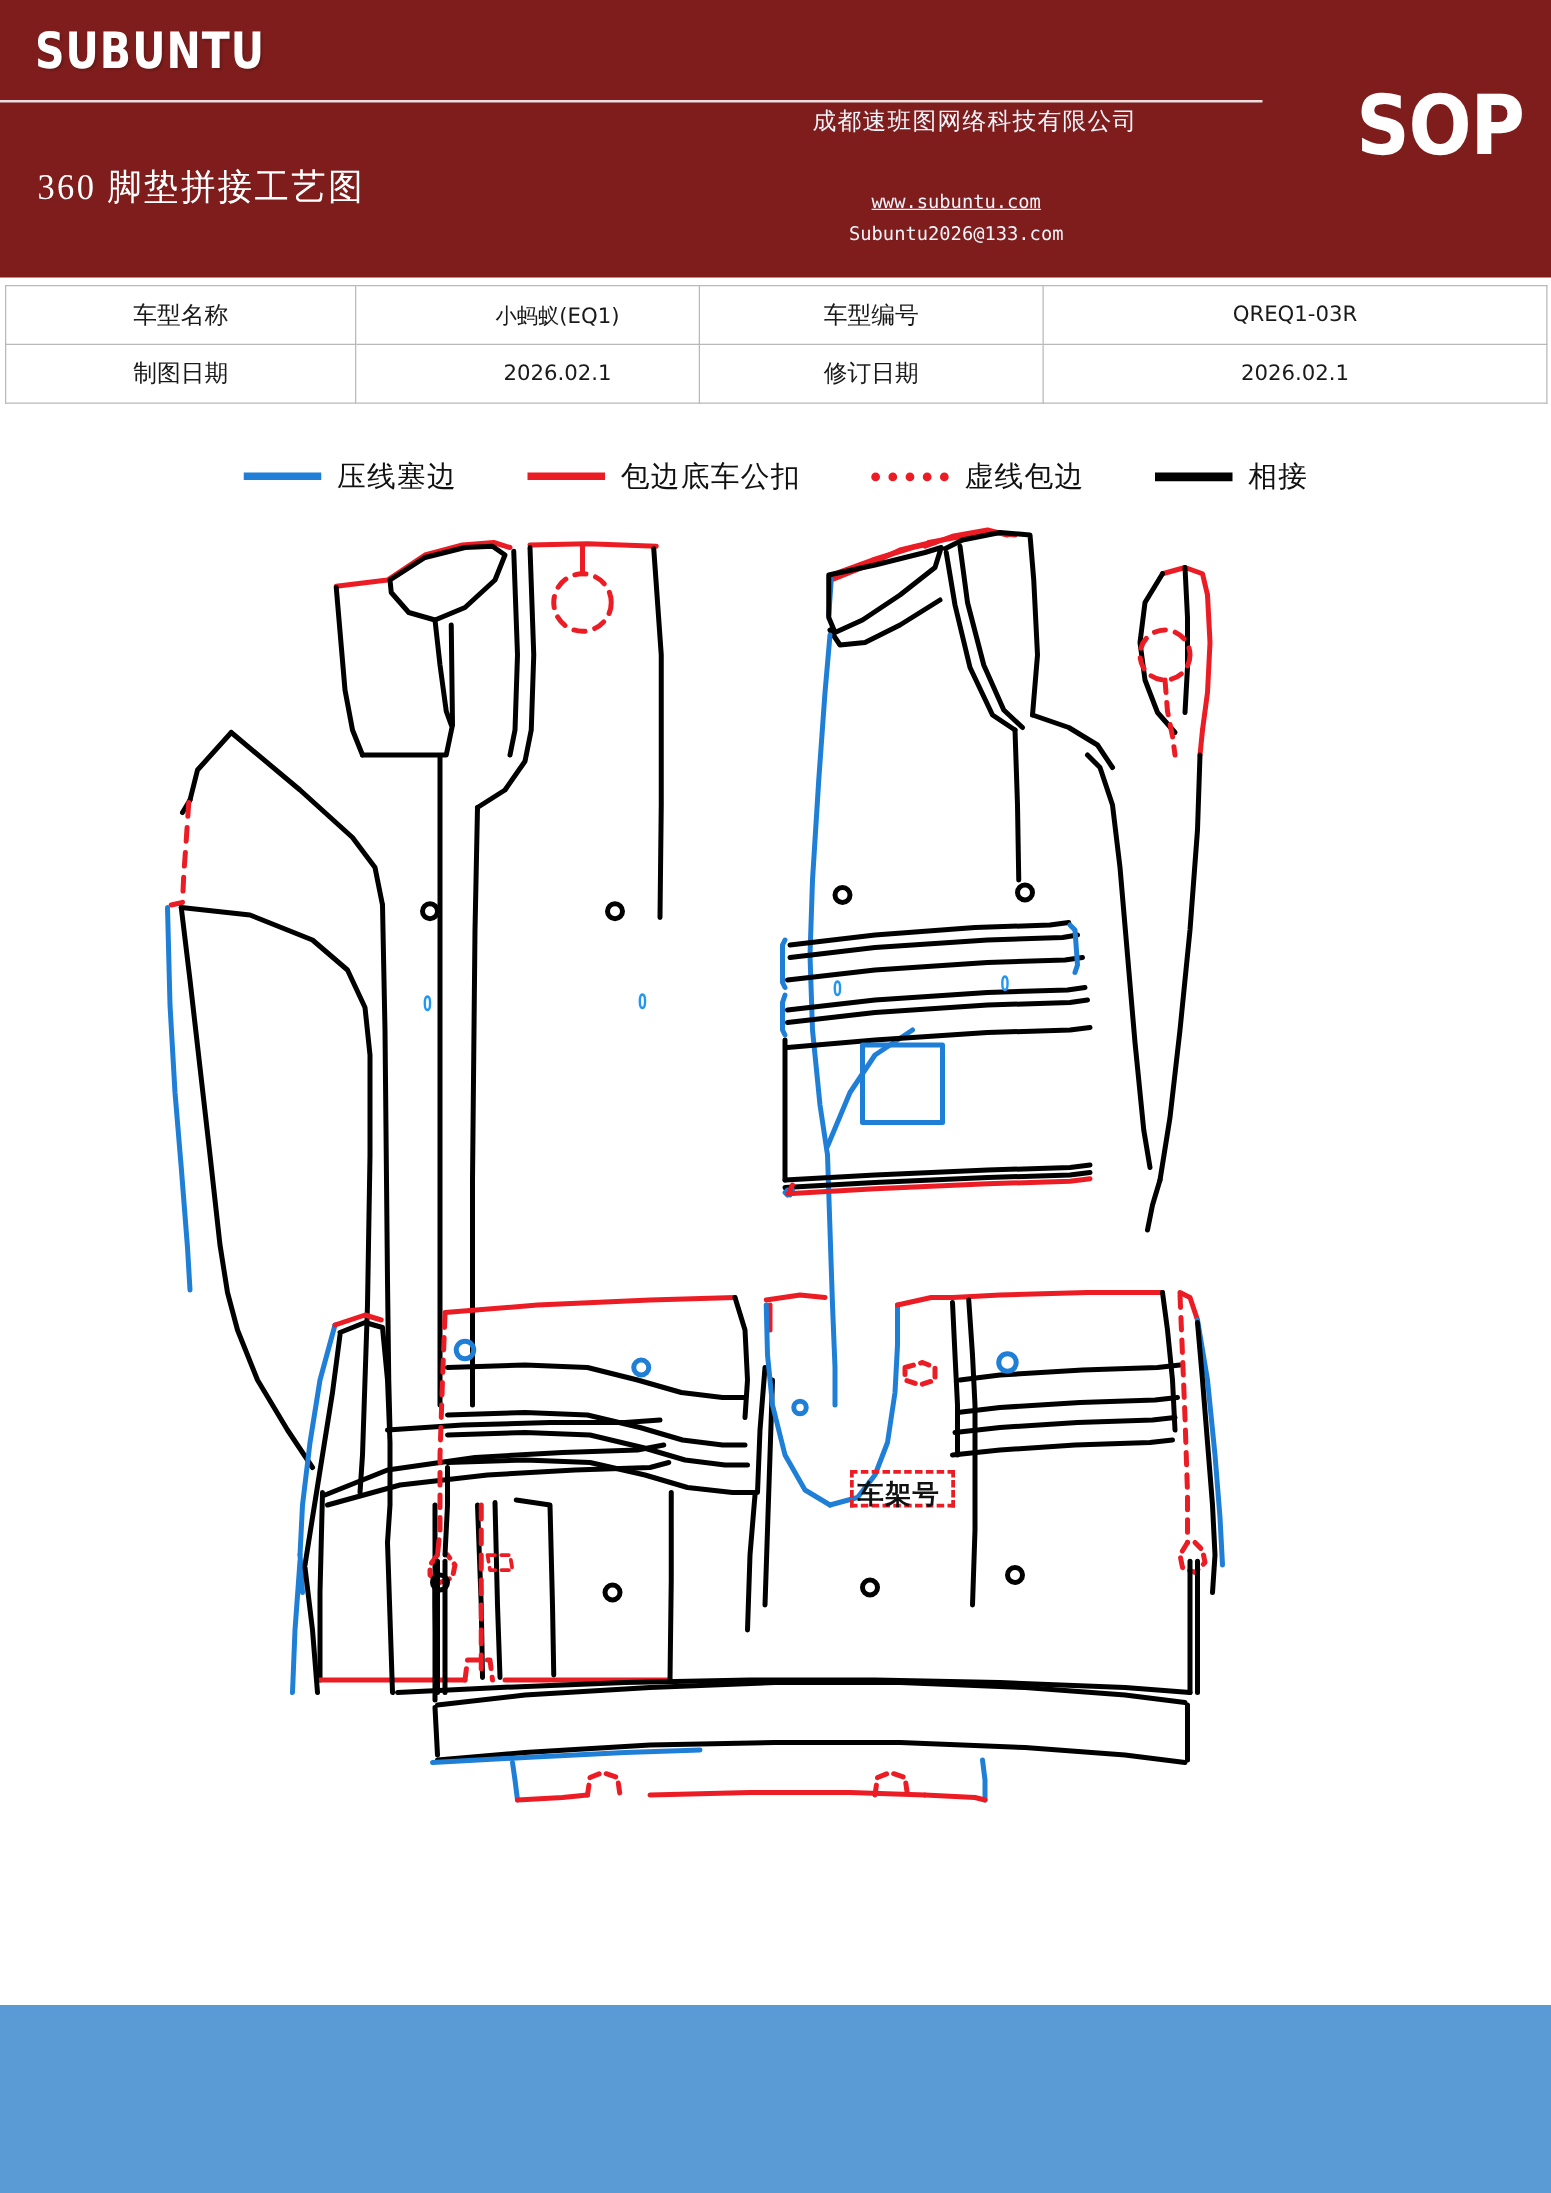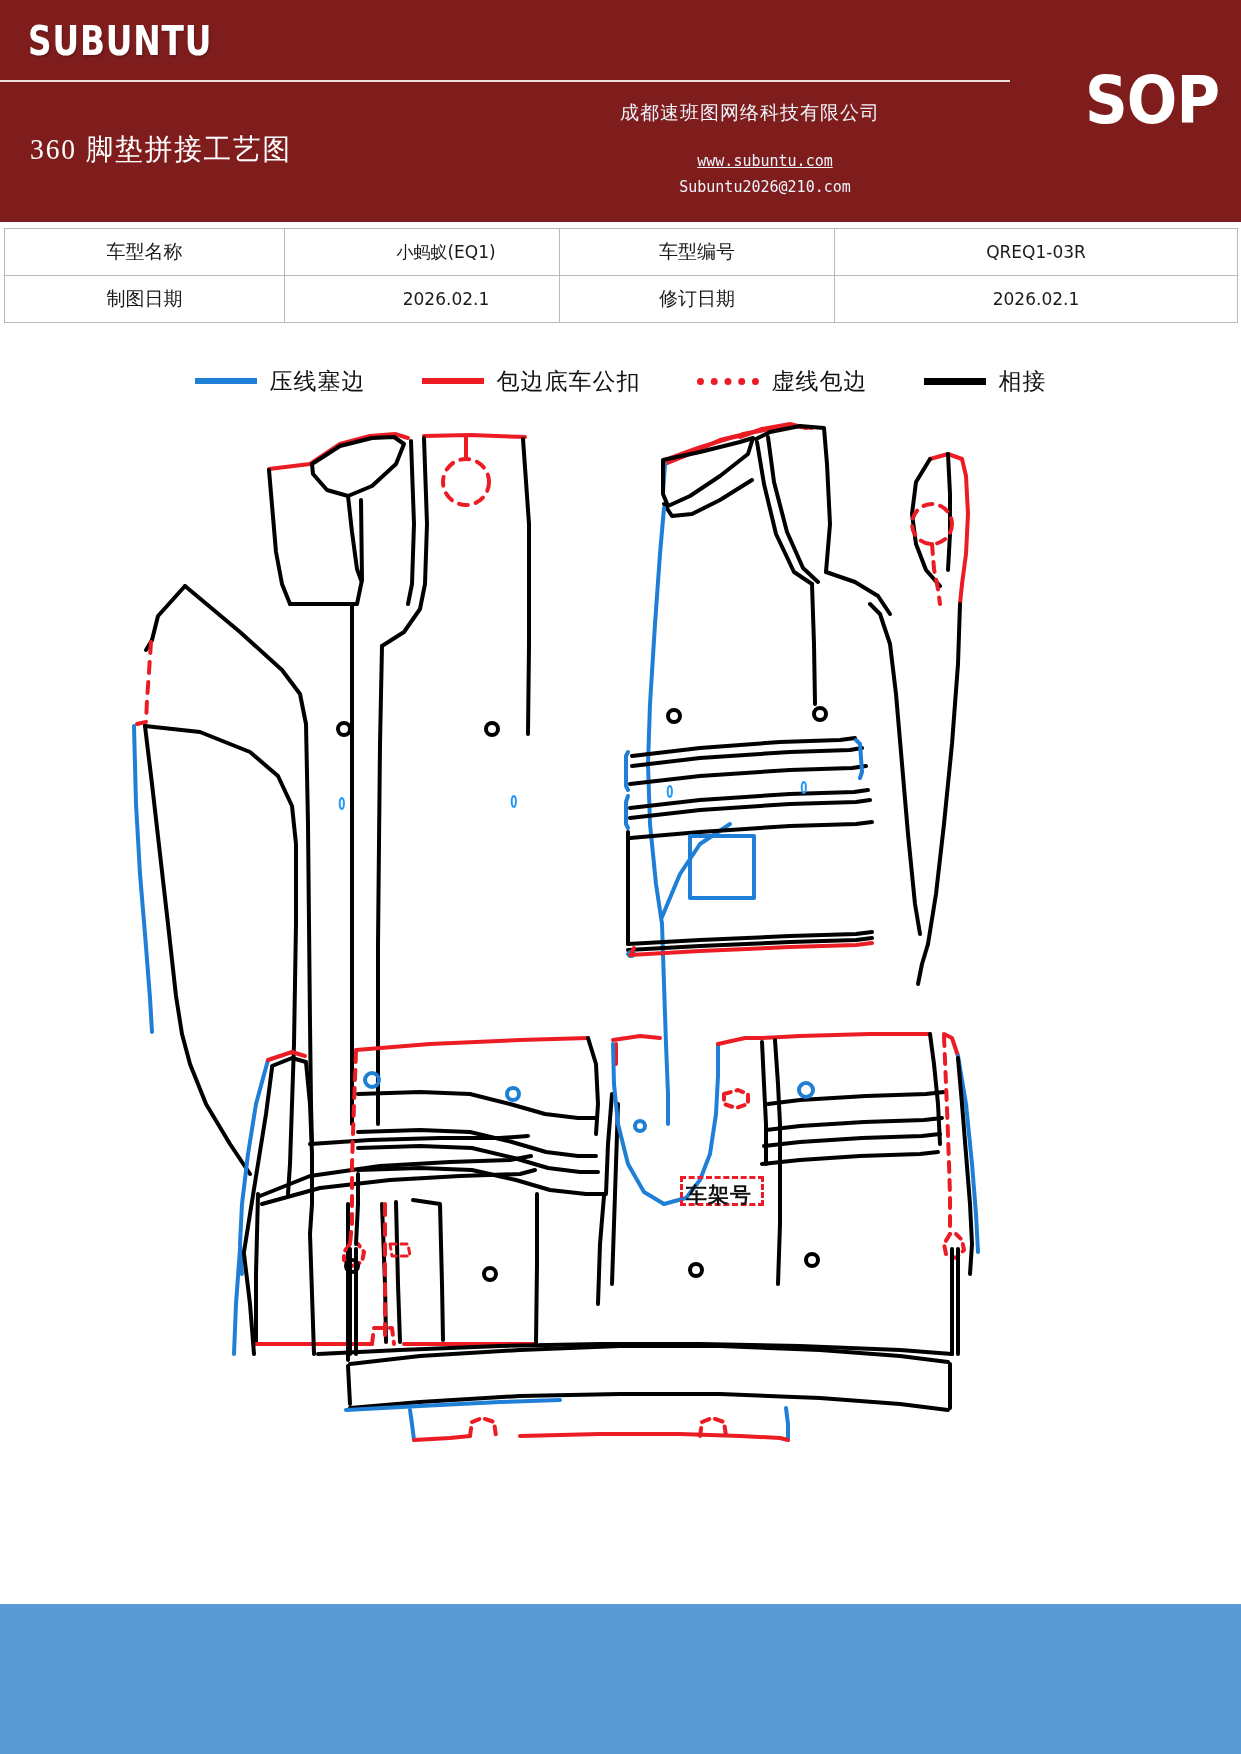--- a/index.html
+++ b/index.html
@@ -38,22 +38,22 @@
     letter-spacing:2px;
     transform:scaleX(0.95); transform-origin:left center;
   }
   .sop {
     position:absolute; right:22px; top:62px;
     color:#ffffff; font-family:"DejaVu Sans", sans-serif;
     font-weight:bold; font-size:66px; letter-spacing:-1px;
     transform:scaleX(0.9); transform-origin:right center;
   }
   .company-name {
-    position:absolute; left:620px; top:100px; width:290px;
-    text-align:left;
+    position:absolute; left:620px; top:84px; width:290px;
+    text-align:right;
     color:#eef4fb; font-size:19px; letter-spacing:1px;
   }
   .hdr-url {
     position:absolute; left:620px; top:152px; width:290px;
     text-align:center; color:#eef4fb; font-size:15px;
     font-family:"DejaVu Sans Mono", monospace;
     text-decoration:underline;
   }
   .hdr-mail {
     position:absolute; left:620px; top:178px; width:290px;
@@ -139,21 +139,21 @@
 
 <div class="page">
 
   <div class="header">
     <div class="brand">SUBUNTU</div>
     <div class="hrule"></div>
     <div class="doc-title">360 脚垫拼接工艺图</div>
     <div class="sop">SOP</div>
     <div class="company-name">成都速班图网络科技有限公司</div>
     <div class="hdr-url">www.subuntu.com</div>
-    <div class="hdr-mail">Subuntu2026@210.com</div>
+    <div class="hdr-mail">Subuntu2026@133.com</div>
   </div>
 
   <table class="info-table">
     <tbody>
         <tr>
       <td class="col-a">车型名称</td>
       <td class="col-b val">小蚂蚁(EQ1)</td>
       <td class="col-c">车型编号</td>
       <td class="col-d val">QREQ1-03R</td>
     </tr>

